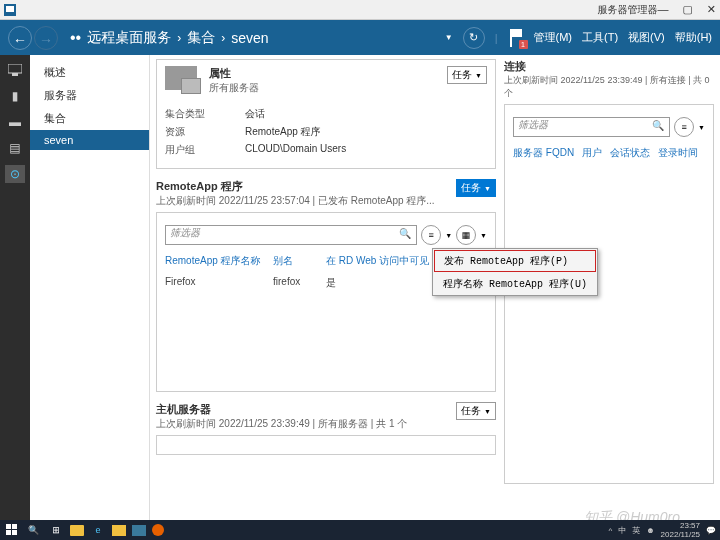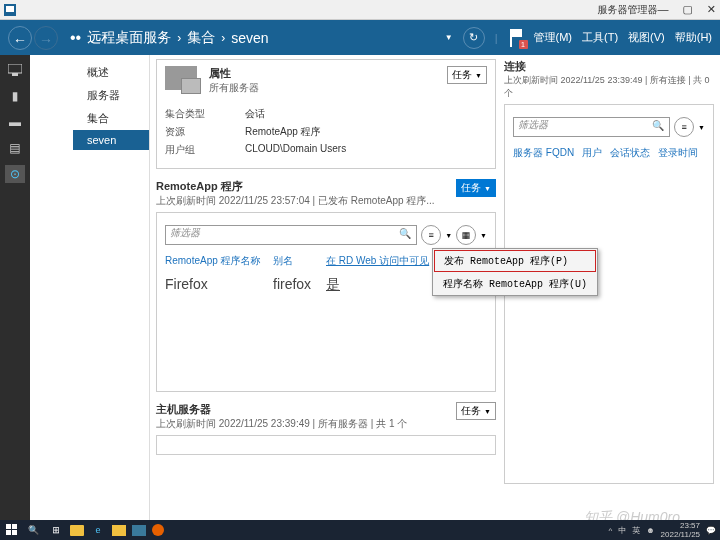--- a/index.html
+++ b/index.html
@@ -20,21 +20,21 @@
 .hdr-icon { width:22px; height:22px; border:1px solid #5a8db3; border-radius:50%; display:flex; align-items:center; justify-content:center; }
 .flag { display:inline-block; width:16px; height:18px; position:relative; }
 .flag::before { content:""; position:absolute; left:2px; top:0; width:2px; height:18px; background:#fff; }
 .flag::after { content:""; position:absolute; left:4px; top:0; width:10px; height:8px; background:#fff; }
 .flag-badge { position:absolute; right:-4px; bottom:-2px; background:#d9534f; color:#fff; font-size:7px; width:9px; height:9px; border-radius:1px; text-align:center; line-height:9px; }
 .body { display:flex; height:calc(100% - 75px); }
 .rail { width:30px; background:#2d2d2d; display:flex; flex-direction:column; align-items:center; padding-top:6px; gap:8px; color:#ccc; }
 .rail-item { width:20px; height:18px; display:flex; align-items:center; justify-content:center; font-size:12px; }
 .rail-item.active { background:#555; }
 .rail-item.blue { color:#4fc3f7; }
-.sidebar { width:120px; background:#fff; border-right:1px solid #ddd; padding-top:6px;padding-left:43px; }
+.sidebar { width:120px; background:#fff; border-right:1px solid #ddd; padding-top:6px; }
 .sb-item { padding:4px 14px; font-size:11px; color:#333; }
 .sb-item.selected { background:#196193; color:#fff; }
 .content { flex:1; padding:4px 6px; overflow:hidden; display:flex; gap:8px; }
 .left-col { flex:1; min-width:0; }
 .right-col { width:210px; }
 .card { border:1px solid #ccc; padding:6px 8px; margin-bottom:10px; background:#fff; }
 .card-title { font-weight:bold; font-size:11px; color:#333; }
 .card-sub { font-size:10px; color:#666; margin-bottom:4px; }
 .task-btn { float:right; background:#fff; border:1px solid #999; font-size:10px; padding:1px 4px; display:flex; align-items:center; gap:3px; }
 .task-btn.blue { background:#0078d4; color:#fff; border-color:#0078d4; }
@@ -43,23 +43,23 @@
 .prop-row { display:flex; padding:2px 0; }
 .prop-k { width:80px; color:#555; }
 .prop-icon { width:32px; height:24px; background:#999; display:inline-block; margin-right:6px; position:relative; }
 .prop-icon::after { content:""; position:absolute; right:-4px; bottom:-4px; width:18px; height:14px; background:#bbb; border:1px solid #888; }
 .filter-bar { display:flex; gap:4px; align-items:center; margin:6px 0; }
 .filter-input { flex:1; border:1px solid #999; height:20px; padding:0 4px; font-size:10px; font-style:italic; color:#888; position:relative; }
 .filter-input .mag { position:absolute; right:4px; top:2px; font-style:normal; color:#333; }
 .circ-btn { width:20px; height:20px; border:1px solid #999; border-radius:50%; display:flex; align-items:center; justify-content:center; font-size:9px; }
 .tbl-head { display:flex; font-size:10px; color:#1e73be; padding:3px 0; border-bottom:1px solid transparent; }
 .tbl-head div { margin-right:8px; }
-.tbl-row { display:flex; font-size:14px; color:#444; padding:4px 0; }
+.tbl-row { display:flex; font-size:10px; color:#444; padding:4px 0; }
 .tbl-row div { margin-right:8px; }
-.col-a { width:100px; } .col-b { width:45px; } .col-c { width:120px;text-decoration:underline; }
+.col-a { width:100px; } .col-b { width:45px; } .col-c { width:120px; }
 .conn-head { display:flex; font-size:10px; color:#1e73be; gap:8px; padding:3px 0; white-space:nowrap; overflow:hidden; }
 .dropdown-menu { position:absolute; left:432px; top:248px; background:#f4f4f4; border:1px solid #999; box-shadow:2px 2px 4px rgba(0,0,0,0.3); font-size:10px; z-index:10; }
 .dropdown-menu div { padding:4px 10px; white-space:nowrap;font-family:Liberation Mono, monospace; }
 .dropdown-menu .hl { border:1px solid #c22; margin:1px; padding:3px 9px; }
 .taskbar { position:absolute; bottom:0; left:0; right:0; height:20px; background:#1a2433; display:flex; align-items:center; padding:0 4px; gap:6px; color:#fff; font-size:9px; }
 .tb-icon { width:16px; height:14px; display:flex; align-items:center; justify-content:center; }
 .tb-right { margin-left:auto; display:flex; align-items:center; gap:6px; font-size:8px; color:#ccc; }
 .watermark { position:absolute; right:40px; bottom:13px; color:#aaa; font-size:14px; font-style:italic; opacity:0.6; }
 </style>
 </head>

